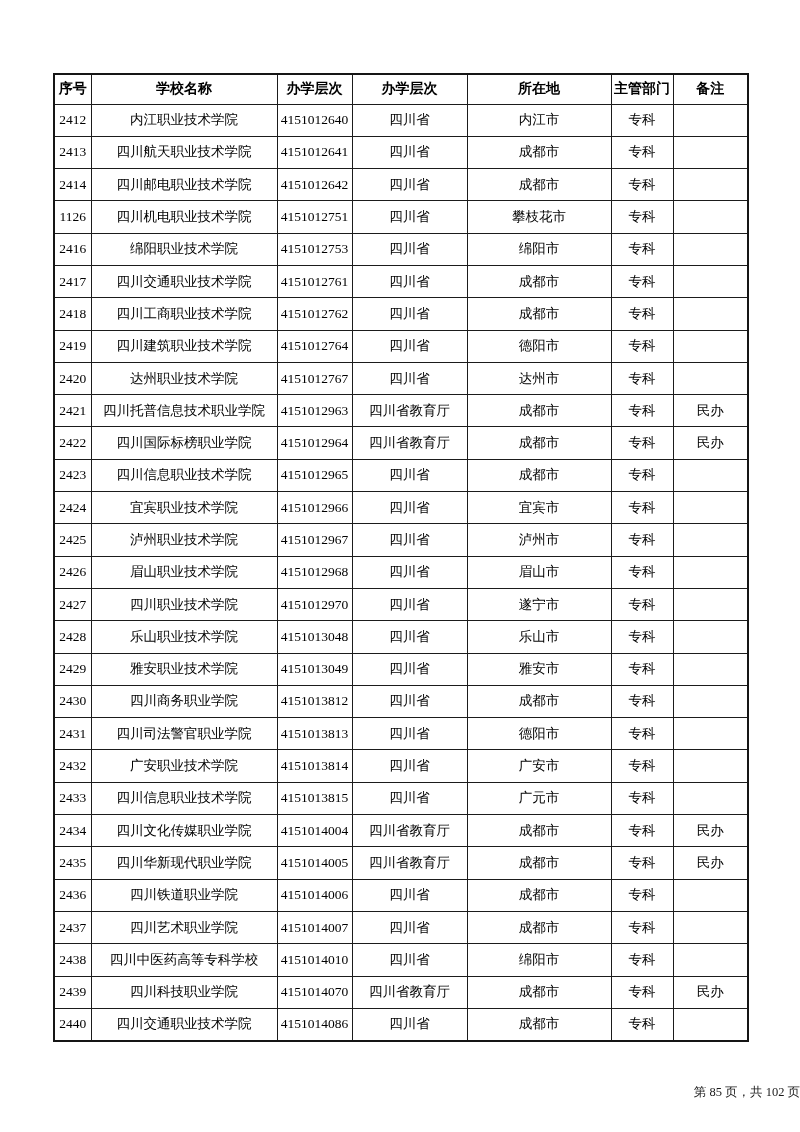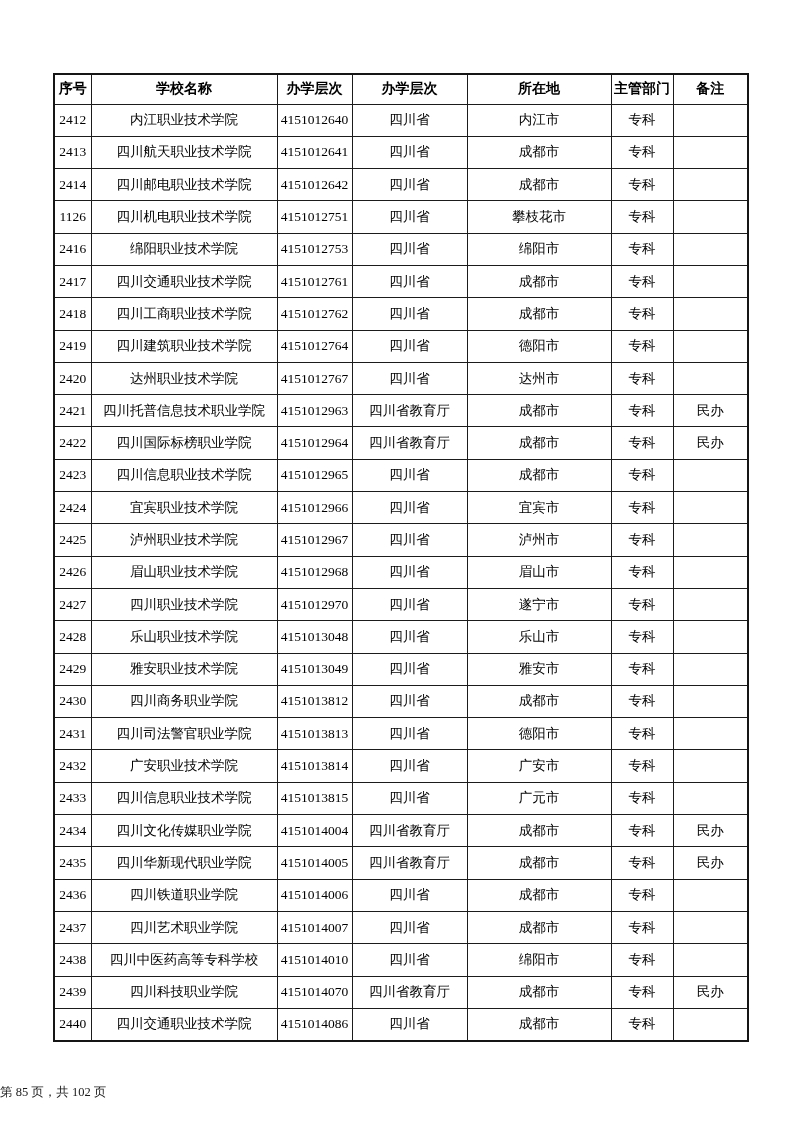--- a/index.html
+++ b/index.html
@@ -52,21 +52,21 @@
   }
   table.school-table td {
     font-size: 13.5px;
     font-weight: normal;
   }
   .page-footer {
     position: absolute;
     left: 0;
     top: 1084px;
     width: 800px;
-    text-align: left;
+    text-align: right;
     font-size: 12.5px;
     color: #1a1a1a;
   }
 </style>
 </head>
 <body>
 
 <div class="page">
 
   <table class="school-table">

